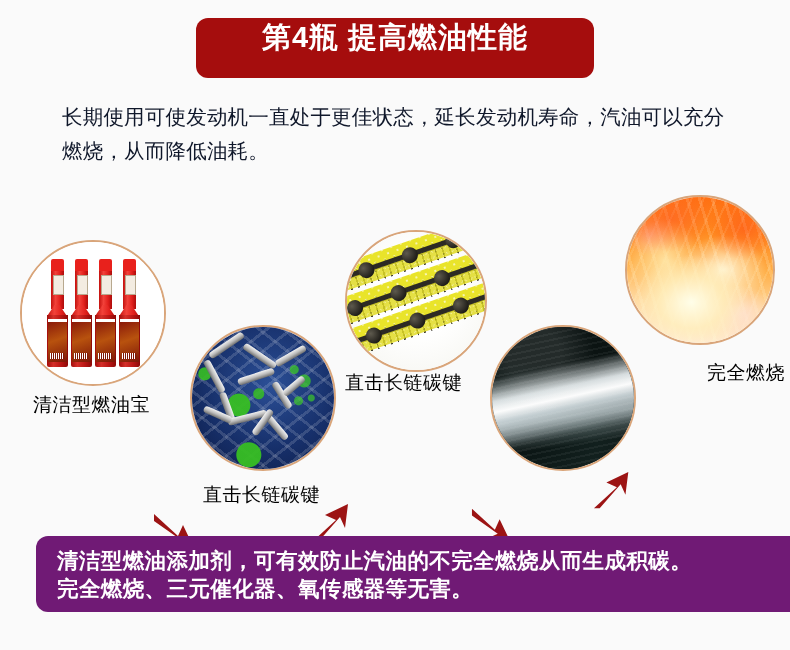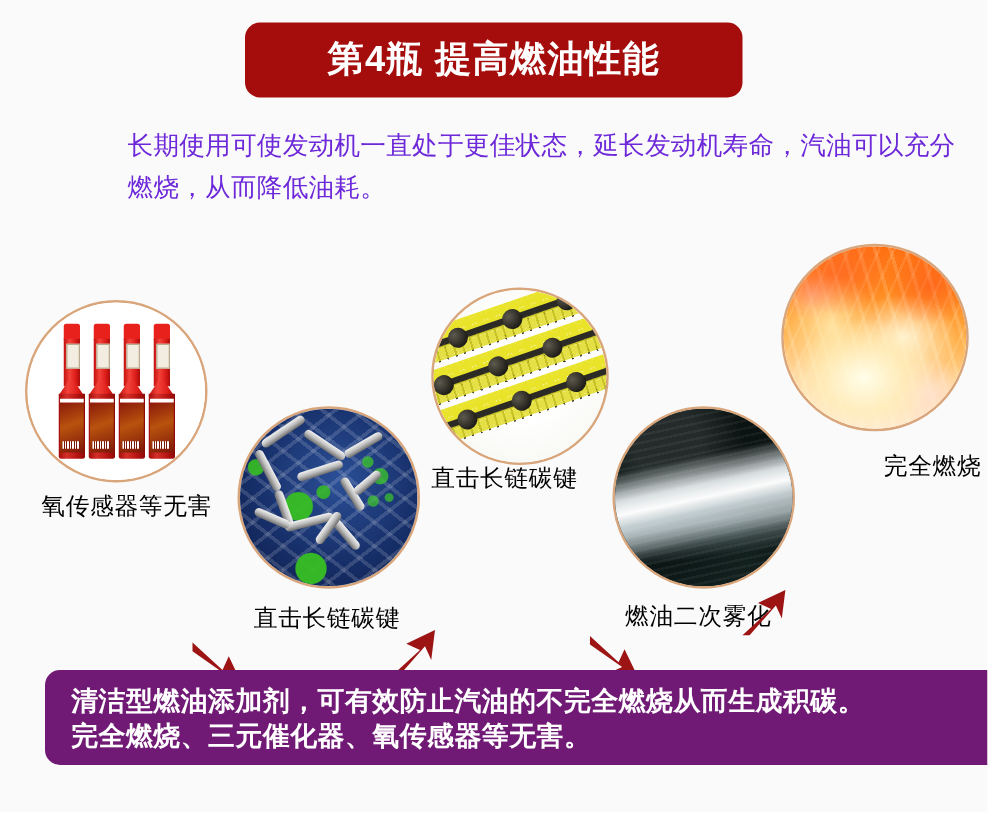--- a/index.html
+++ b/index.html
@@ -21,42 +21,40 @@
   
   .title-banner {
     position: absolute;
     left: 196px;
     top: 18px;
     width: 398px;
     height: 60px;
     background: #a50d0d;
     border-radius: 12px;
     display: flex;
-    align-items: center;
     justify-content: center;
   }
   .title-banner-text {
     color: #ffffff;
     font-size: 29px;
     font-weight: bold;
     letter-spacing: 1px;
     white-space: nowrap;
   }
 
   
   .intro {
     position: absolute;
     left: 62px;
     top: 100px;
     width: 680px;
     font-size: 20.5px;
     line-height: 34px;
-    color: #6d28d9;
+    color: #0f172a;
     letter-spacing: 0.2px;
-    margin-left: 40px;
   }
 
   
   .diagram {
     position: absolute;
     left: 0;
     top: 180px;
     width: 790px;
     height: 340px;
   }
@@ -308,21 +306,21 @@
         <div class="bottle">
           <div class="cap"></div>
             <div class="neck"></div>
             <div class="shoulder"></div>
           <div class="body"></div>
             <div class="lbl-top"></div>
             <div class="lbl-main"></div>
         </div>
       </div>
     </div>
-    <div class="circle-label" style="left:33px; top:212px;">氧传感器等无害</div>
+    <div class="circle-label" style="left:33px; top:212px;">清洁型燃油宝</div>
 
     <div class="arrow" style="left:152px; top:330px;">
       <svg width="46" height="44" viewBox="0 0 46 44">
         <path d="M2 4 L26 26 L31 15 L42 38 L18 35 L29 30 L2 11 Z" fill="#9c1414"></path>
       </svg>
     </div>
 
     <div class="circle" id="circle-nano">
       <div class="nano-bg"></div>
       <div class="nano-bonds">
@@ -384,21 +382,20 @@
 
     <div class="arrow" style="left:470px; top:325px;">
       <svg width="44" height="42" viewBox="0 0 46 44">
         <path d="M2 4 L26 26 L31 15 L42 38 L18 35 L29 30 L2 11 Z" fill="#9c1414"></path>
       </svg>
     </div>
 
     <div class="circle" id="circle-spray">
       <div class="spray-bg"></div>
     </div>
-    <div class="circle-label" style="left:500px; top:300px;">燃油二次雾化</div>
 
     <div class="arrow" style="left:592px; top:290px;">
       <svg width="44" height="42" viewBox="0 0 46 44">
         <path d="M2 40 L26 18 L15 13 L38 2 L35 26 L30 15 L8 40 Z" fill="#9c1414"></path>
       </svg>
     </div>
 
     <div class="circle" id="circle-flame">
       <div class="flame-bg"></div>
     </div>

